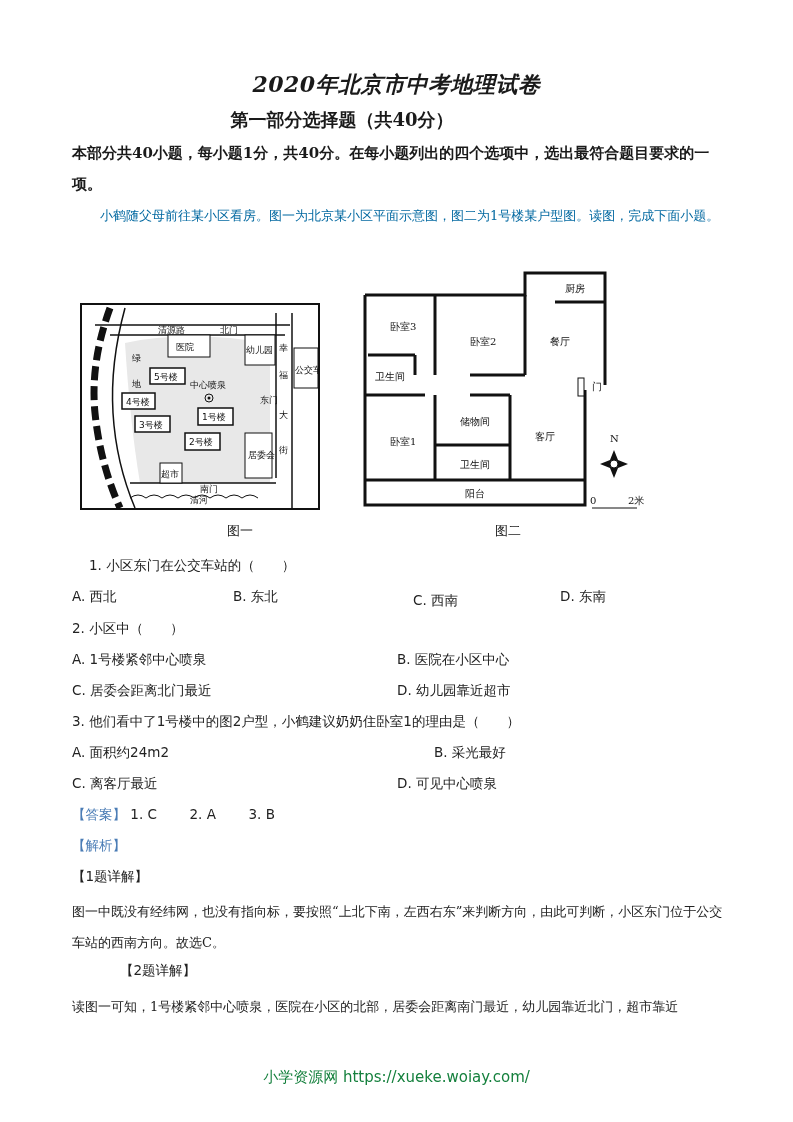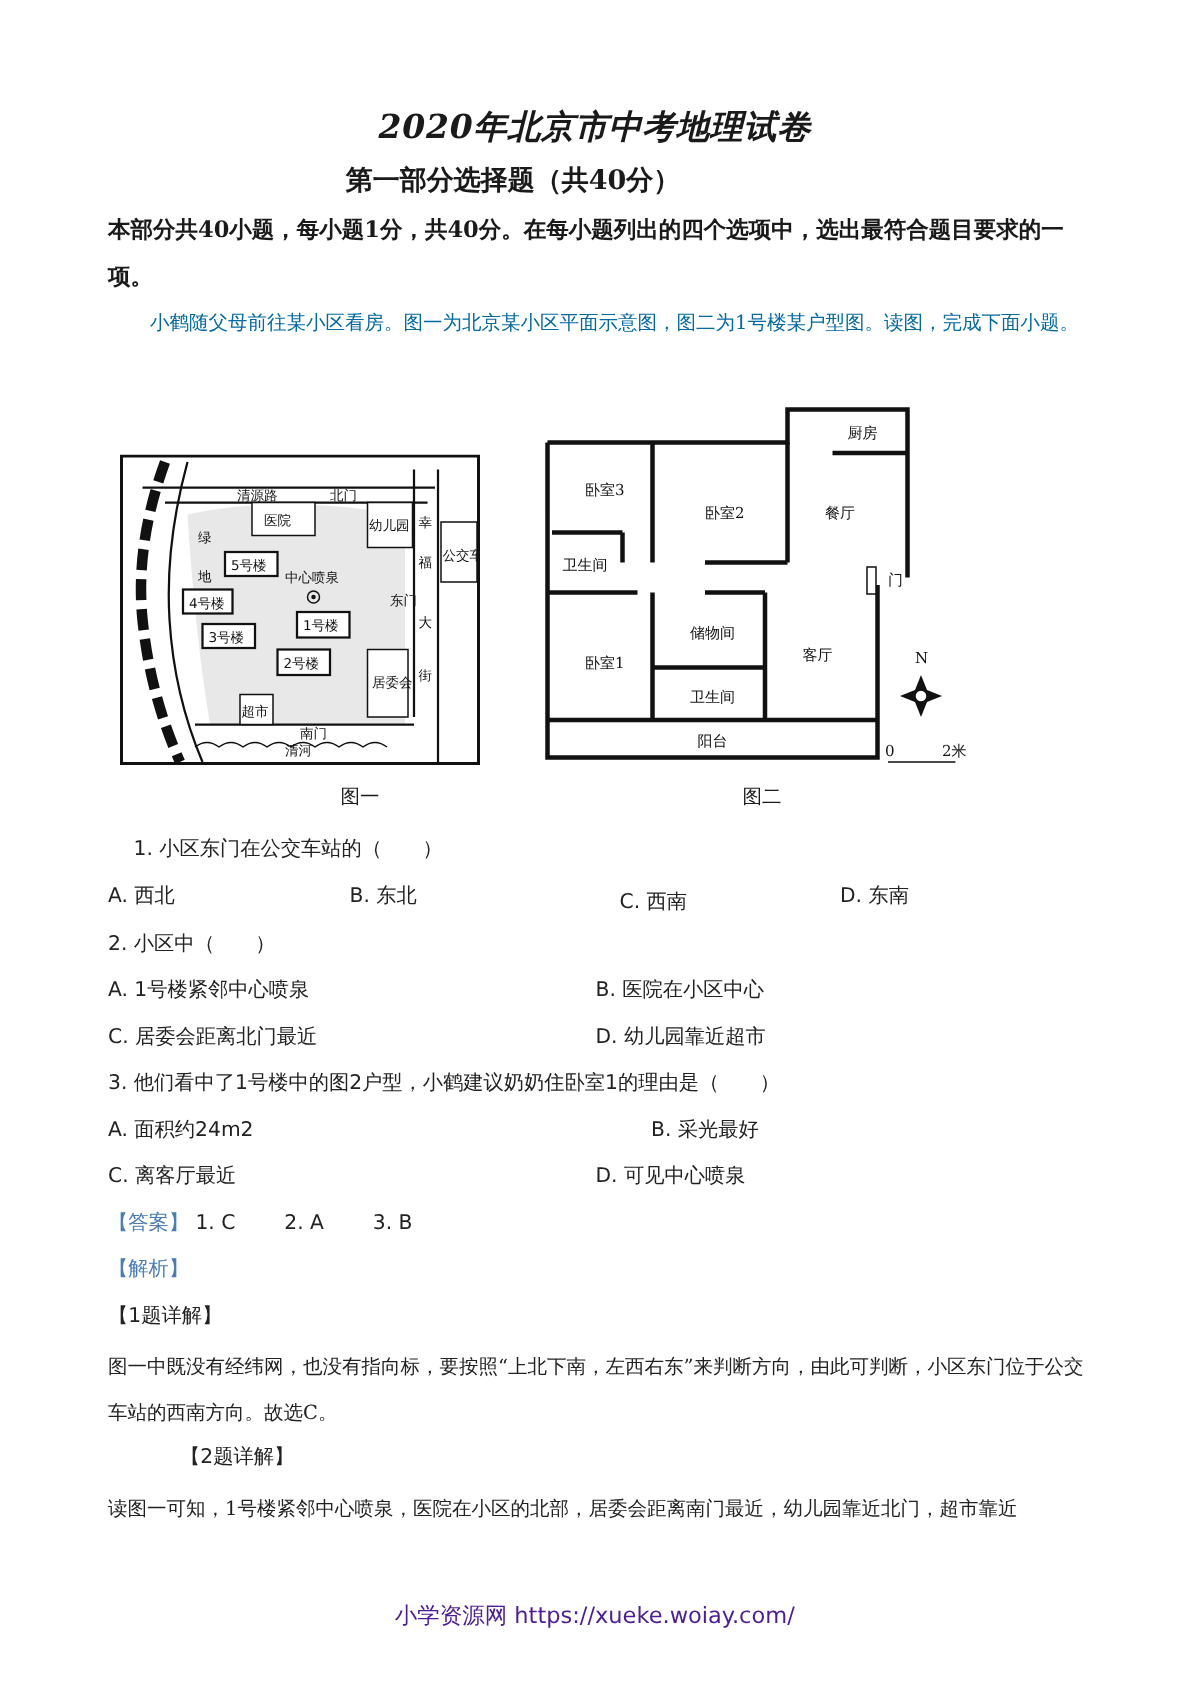--- a/index.html
+++ b/index.html
@@ -8,21 +8,21 @@
   .abs { position: absolute; }
   .title { top: 70px; left: 0; width: 793px; text-align: center; font-size: 22px; font-weight: bold; letter-spacing: 0.5px; font-style: italic; }
   .subtitle { top: 108px; left: 0; width: 684px; text-align: center; font-size: 18px; font-weight: bold; }
   .instr { top: 138px; left: 72px; width: 660px; font-size: 15px; font-weight: bold; line-height: 31px; }
   .intro { top: 200px; left: 72px; width: 660px; font-size: 13px; line-height: 31px; text-indent: 28px; color: #0369a1; }
   .figure { border: none; }
   .caption { font-size: 13px; font-family: "DejaVu Sans", sans-serif; text-align: center; width: 60px; }
   .q { font-size: 13.5px; font-family: "DejaVu Sans", "Liberation Sans", sans-serif; color: #222; }
   .answer-label { color: #4a7cb5; }
   .footer { top: 1068px; left: 0; width: 793px; text-align: center; font-size: 15px;
-            font-family: "DejaVu Sans", sans-serif; color: #4c1d95; }
+            font-family: "DejaVu Sans", sans-serif; color: #15803d; }
   .maplabel { font-size: 9px; font-family: "DejaVu Sans", sans-serif; fill: #111; }
   .plan-label { font-size: 10px; font-family: "DejaVu Serif", serif; fill: #111; }
 </style>
 </head>
 <body>
 
 <div class="abs title">2020年北京市中考地理试卷</div>
 <div class="abs subtitle">第一部分选择题（共40分）</div>
 <div class="abs instr">本部分共40小题，每小题1分，共40分。在每小题列出的四个选项中，选出最符合题目要求的一项。</div>
 <div class="abs intro">小鹤随父母前往某小区看房。图一为北京某小区平面示意图，图二为1号楼某户型图。读图，完成下面小题。</div>

